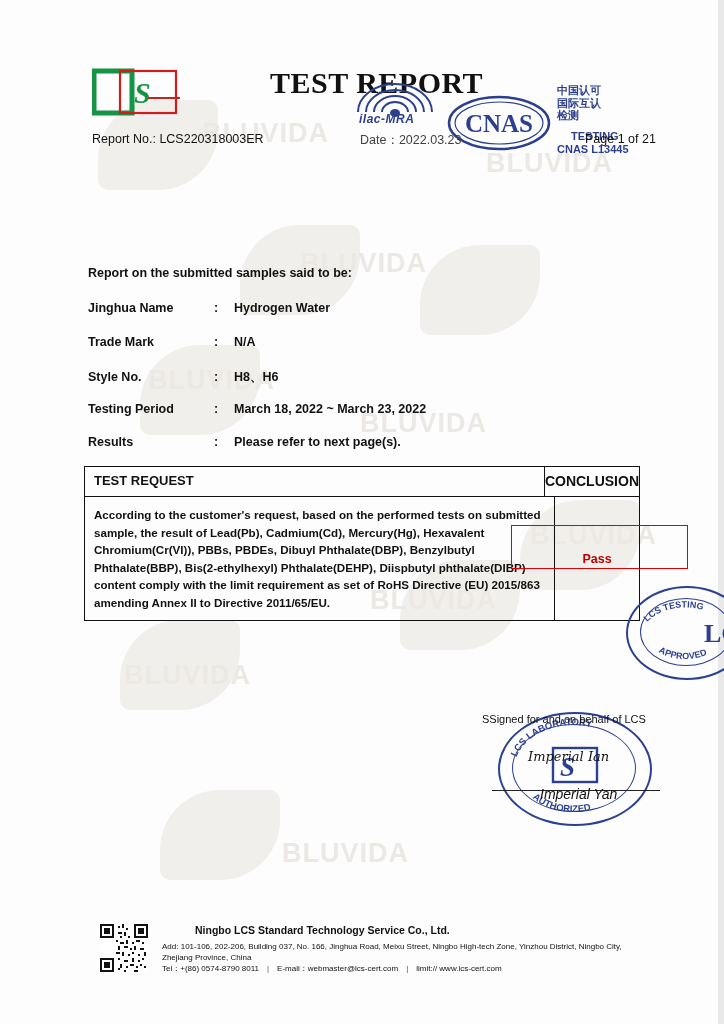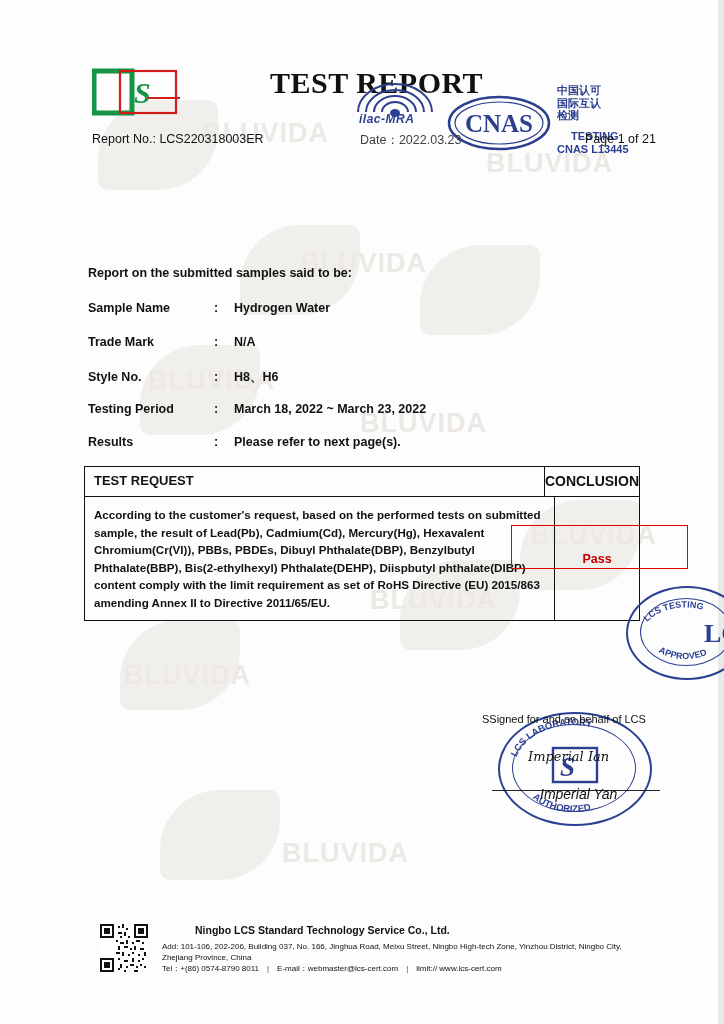--- a/index.html
+++ b/index.html
@@ -354,21 +354,21 @@
   <div class="testing-line">TESTING</div>
   <div class="cnas-no">CNAS L13445</div>
 
   <div class="report-no">Report No.: LCS220318003ER</div>
   <div class="date-line">Date：2022.03.23</div>
   <div class="page-of">Page 1 of 21</div>
 
   <div class="intro">Report on the submitted samples said to be:</div>
 
   <div class="info-row" style="top:301px;">
-    <span class="lbl">Sample Name</span><span class="col">:</span><span class="val">Hydrogen Water</span>
+    <span class="lbl">Jinghua Name</span><span class="col">:</span><span class="val">Hydrogen Water</span>
   </div>
   <div class="info-row" style="top:335px;">
     <span class="lbl">Trade Mark</span><span class="col">:</span><span class="val">N/A</span>
   </div>
   <div class="info-row" style="top:369px;">
     <span class="lbl">Style No.</span><span class="col">:</span><span class="val">H8、H6</span>
   </div>
   <div class="info-row" style="top:402px;">
     <span class="lbl">Testing Period</span><span class="col">:</span><span class="val">March 18, 2022 ~ March 23, 2022</span>
   </div>

